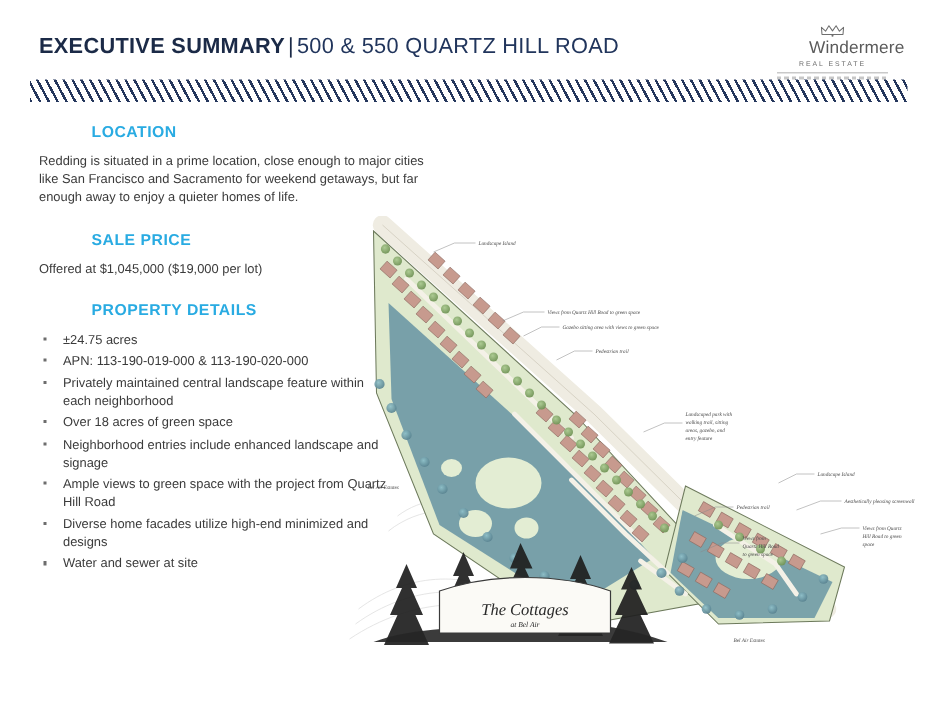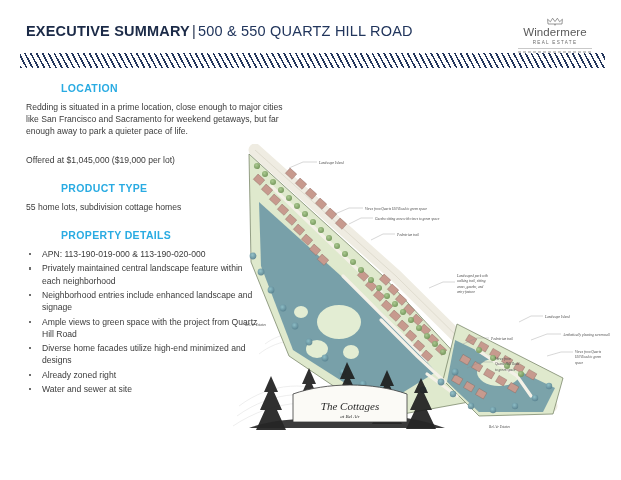--- a/index.html
+++ b/index.html
@@ -33,20 +33,21 @@
     width:96px;text-align:center;
     color:#5c5c5c;
   }
   .logo-mark{
     display:block;margin:0 auto 1px auto;height:9px;line-height:9px;
   }
   .logo-name{
     display:block;
     font-size:11.5px;letter-spacing:.1px;color:#5a5a5a;line-height:12px;
     font-family:"Liberation Sans", sans-serif;
+    text-align:right;
   }
   .logo-sub{
     display:block;font-size:4.6px;letter-spacing:1.3px;color:#6b6b6b;
     margin-top:2px;line-height:6px;
   }
   .logo-tag{
     display:block;margin:2px auto 0 auto;width:74px;height:3px;
     background:repeating-linear-gradient(90deg,#bdbdbd 0 3px,transparent 3px 5px);
     opacity:.85;
   }
@@ -148,41 +149,39 @@
       <span class="logo-tag"></span>
     </div>
   </div>
 
   <div class="hatch"></div>
 
   <div class="col-left">
 
     <div class="block">
       <div class="sec-head">LOCATION</div>
-      <div class="sec-body">Redding is situated in a prime location, close enough to major cities like San Francisco and Sacramento for weekend getaways, but far enough away to park a quieter pace of life.</div>
+      <div class="sec-body">Redding is situated in a prime location, close enough to major cities like San Francisco and Sacramento for weekend getaways, but far enough away to enjoy a quieter homes of life.</div>
     </div>
 
     <div class="block">
+      <div class="sec-head">SALE PRICE</div>
       <div class="sec-body narrow">Offered at $1,045,000 ($19,000 per lot)</div>
     </div>
 
-    <div class="block">
-      <div class="sec-head">PRODUCT TYPE</div>
-      <div class="sec-body narrow">55 home lots, subdivision cottage homes</div>
-    </div>
 
     <div class="block">
       <div class="sec-head">PROPERTY DETAILS</div>
       <ul class="details">
+        <li>±24.75 acres</li>
         <li>APN: 113-190-019-000 &amp; 113-190-020-000</li>
         <li>Privately maintained central landscape feature within each neighborhood</li>
+        <li>Over 18 acres of green space</li>
         <li>Neighborhood entries include enhanced landscape and signage</li>
         <li>Ample views to green space with the project from Quartz Hill Road</li>
         <li>Diverse home facades utilize high-end minimized and designs</li>
-        <li>Already zoned right</li>
         <li>Water and sewer at site</li>
 
       </ul>
     </div>
 
   </div>
 
   <div class="map-wrap">
     <svg class="map-svg" width="390" height="290" viewBox="0 0 390 290">
       <defs>

